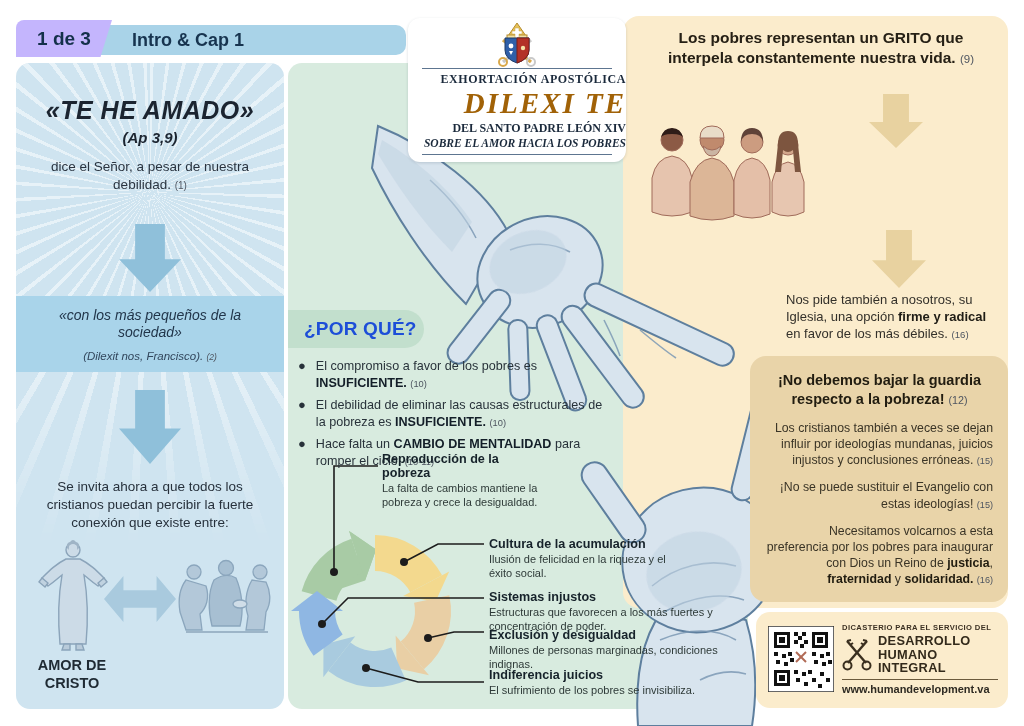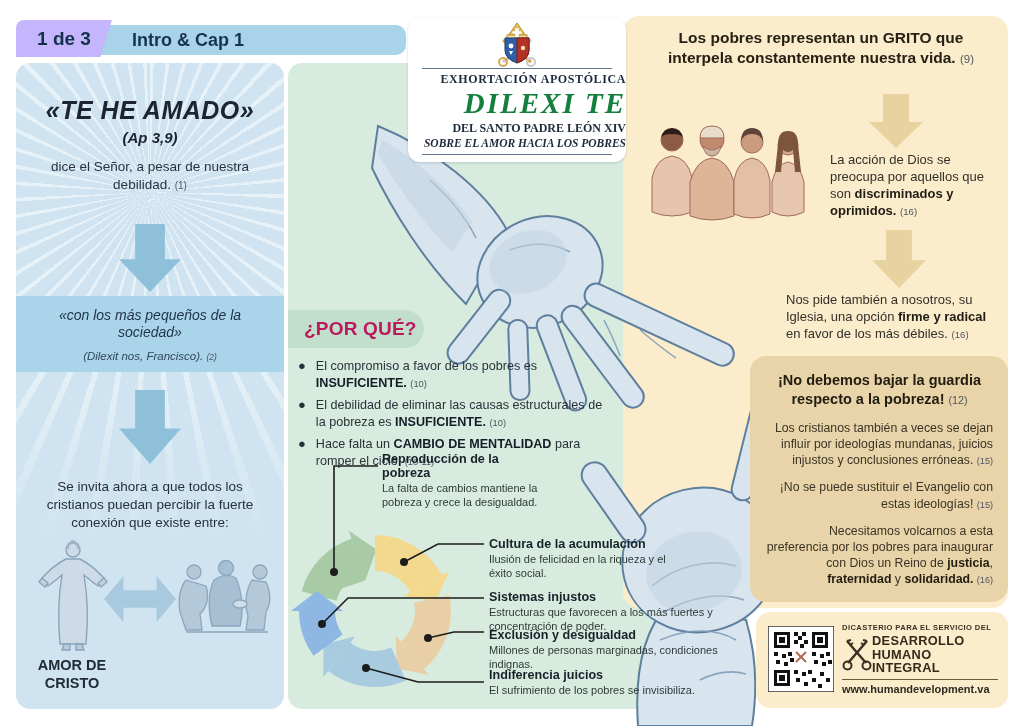--- a/index.html
+++ b/index.html
@@ -22,21 +22,21 @@
   .tabbar-label{position:absolute;left:36px;top:0;line-height:30px;font-size:18px;font-weight:700;color:#17344f;}
   .tab-current{left:16px;top:20px;width:96px;height:37px;background:#c4b5fd;border-radius:8px 0 0 0;
                clip-path:polygon(0 0,100% 0,88% 100%,0 100%);z-index:2;
                font-size:19px;font-weight:700;color:#14304a;text-align:center;line-height:37px;}
   
   .card{left:408px;top:18px;width:218px;height:144px;background:#ffffff;border-radius:12px;z-index:3;
         box-shadow:0 1px 3px rgba(40,60,80,.18);text-align:right;color:#1b2a3c;
         font-family:"Liberation Serif",serif;}
   .card .rule{height:1px;background:#5d7590;margin:0 14px;}
   .card-kicker{font-size:12px;font-weight:700;letter-spacing:.6px;margin-top:3px;}
-  .card-title{font-size:29px;font-weight:700;font-style:italic;letter-spacing:2px;margin-top:0px;color:#15803d;}
+  .card-title{font-size:29px;font-weight:700;font-style:italic;letter-spacing:2px;margin-top:0px;color:#a16207;}
   .card-sub{font-size:12px;font-weight:700;margin-top:1px;}
   .card-sub2{font-size:11.5px;font-weight:700;font-style:italic;margin-top:1px;margin-bottom:5px;}
   
   .arr-down{clip-path:polygon(26% 0,74% 0,74% 52%,100% 52%,50% 100%,0 52%,26% 52%);}
   .arr-blue{background:#8fc0da;}
   .arr-tan{background:#e8d2a0;}
   .arr-dbl{background:#a9cade;clip-path:polygon(0 50%,27% 0,27% 31%,73% 31%,73% 0,100% 50%,73% 100%,73% 69%,27% 69%,27% 100%);}
   
   .quote{left:30px;top:96px;width:240px;text-align:center;z-index:4;color:#1b2430;}
   .quote-main{font-size:25px;font-weight:800;font-style:italic;letter-spacing:.5px;}
@@ -45,21 +45,21 @@
   .band{left:16px;top:296px;width:268px;height:76px;background:#a9d4ea;z-index:4;text-align:center;
         display:flex;flex-direction:column;justify-content:center;color:#21354a;}
   .band-l1{font-size:13.5px;}
   .band-l2{font-size:14px;font-weight:400;font-style:italic;line-height:1.2;width:210px;margin:1px auto 8px;}
   .band-l3{font-size:11.5px;font-style:italic;margin-top:2px;color:#32465c;}
   .invite{left:28px;top:478px;width:244px;text-align:center;font-size:13.5px;line-height:1.35;z-index:4;color:#27313c;}
   .cap{z-index:4;text-align:center;font-weight:800;font-size:14.5px;line-height:1.25;color:#1f2a33;}
   .note{font-size:.74em;font-weight:500;color:#4e5560;}
   
   .why-band{left:288px;top:310px;width:136px;height:38px;background:#c2dfcd;border-radius:0 19px 19px 0;z-index:1;}
-  .why-title{padding-left:16px;line-height:38px;font-size:19px;font-weight:800;color:#be185d;letter-spacing:.2px;}
+  .why-title{padding-left:16px;line-height:38px;font-size:19px;font-weight:800;color:#1d4ed8;letter-spacing:.2px;}
   .bullets{left:298px;top:358px;width:312px;z-index:4;}
   .bullet{display:flex;gap:10px;font-size:12.6px;line-height:1.32;color:#28323a;margin-bottom:6px;}
   .bullet .dot{flex:0 0 auto;font-size:13px;line-height:1.25;}
   .bullet b{color:#131e28;}
   
   .clabel{z-index:4;}
   .clabel .t{font-size:12.6px;font-weight:800;line-height:1.12;color:#16222a;}
   .clabel .d{font-size:11px;line-height:1.27;color:#2e3a38;margin-top:2px;}
   
   .headline{left:645px;top:28px;width:352px;text-align:center;font-size:15.5px;font-weight:800;
@@ -293,23 +293,20 @@
       <path d="M86 68 Q 90 48 104 46 Q 118 48 122 68 L 122 102 Q 104 110 86 102 Z" fill="#e4bfa8"></path>
       <circle cx="104" cy="30" r="11" fill="#cc9c80"></circle>
       <path d="M93 30 q0 -14 11 -14 q11 0 11 14 q-2 -8 -11 -8 q-9 0 -11 8 Z" fill="#5f4238" stroke="none"></path>
       <path d="M124 70 Q 128 52 140 50 Q 152 52 156 70 L 156 100 Q 140 108 124 100 Z" fill="#e7c6b0"></path>
       <circle cx="140" cy="33" r="10" fill="#d2a78b"></circle>
       <path d="M130 32 q0 -13 10 -13 q10 0 10 13 l 3 28 l -6 0 l -2 -22 q-5 4 -10 0 l -2 22 l -6 0 Z" fill="#7d553f" stroke="none"></path>
     </g>
   </svg>
 
   <div class="abs arr-down arr-tan" style="left:869px;top:94px;width:54px;height:54px;z-index:4;"></div>
-  <div class="abs rblock" style="left:830px;top:152px;width:172px;">
-    <span>La acción de Dios se preocupa por aquellos que son </span><b>discriminados y oprimidos.</b> <span class="note">(16)</span>
-  </div>
   <div class="abs arr-down arr-tan" style="left:872px;top:230px;width:54px;height:58px;z-index:4;"></div>
   <div class="abs rblock" style="left:786px;top:292px;width:218px;">
     <span>Nos pide también a nosotros, su Iglesia, una opción </span><b>firme y radical</b><span> en favor de los más débiles.</span> <span class="note">(16)</span>
   </div>
 
   <div class="abs panel box-inner">
     <div class="bx-title">
       <span>¡No debemos bajar la guardia respecto a la pobreza!</span> <span class="note">(12)</span>
     </div>
     <div class="bx-p">
@@ -364,21 +361,21 @@
           <rect x="36" y="32" width="4" height="4"></rect>
       </g>
       <rect x="26" y="24" width="14" height="14" fill="#fff"></rect>
       <g stroke="#b06a55" stroke-width="2">
         <path d="M28 26 L38 36"></path>
           <path d="M38 26 L28 36"></path>
       </g>
     </svg>
     <div style="flex:1;min-width:0;">
       <div class="dic-top">DICASTERIO PARA EL SERVICIO DEL</div>
-      <div style="display:flex;align-items:center;margin-top:2px;">
+      <div style="display:flex;gap:6px;align-items:center;margin-top:2px;">
         <svg width="30" height="34" viewBox="0 0 30 34" style="flex:0 0 auto;">
           <g stroke="#3a2f1f" stroke-width="2.4" fill="none">
             <path d="M5 4 L24 26"></path>
               <path d="M25 4 L6 26"></path>
           </g>
           <g stroke="#3a2f1f" stroke-width="2" fill="none">
             <circle cx="5.5" cy="28.5" r="4"></circle>
               <circle cx="24.5" cy="28.5" r="4"></circle>
             <path d="M5 4 l4 -1 M25 4 l-4 -1 M8 8 l3 -2 M22 8 l-3 -2"></path>
           </g>

